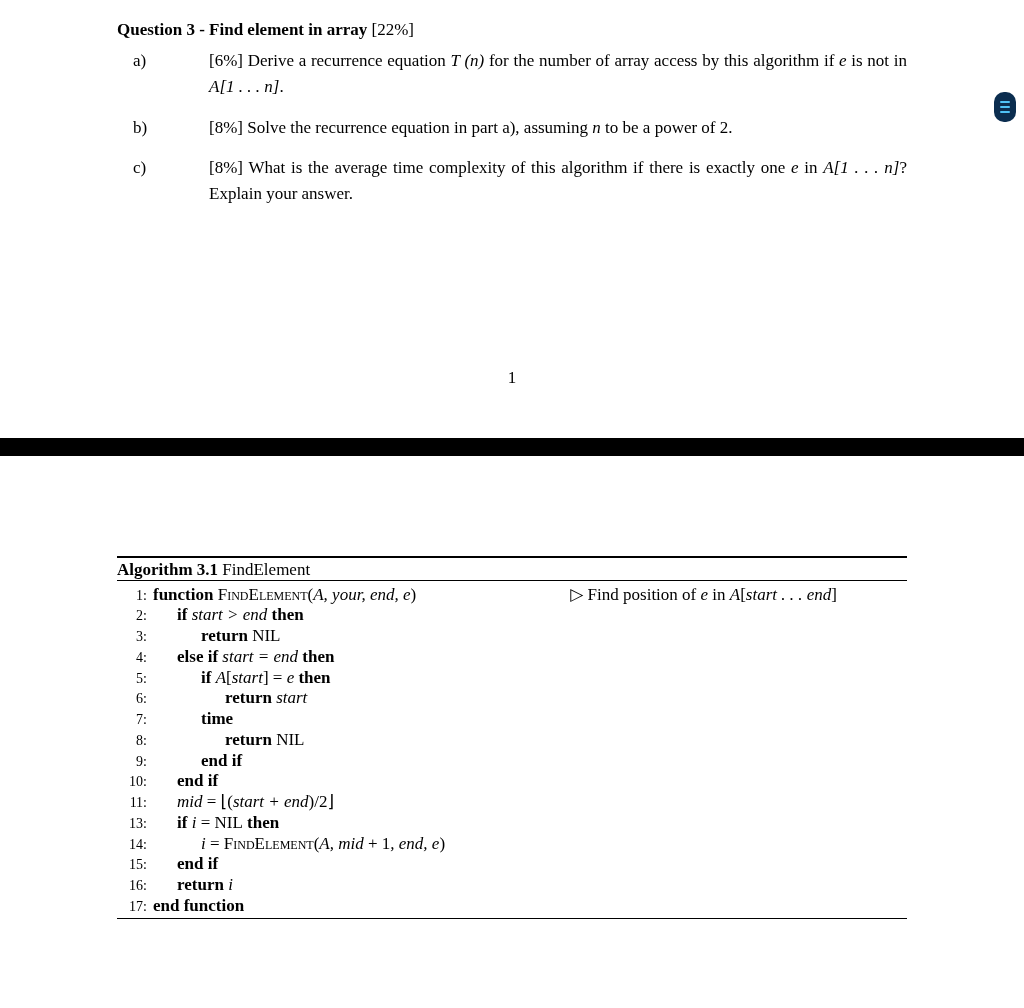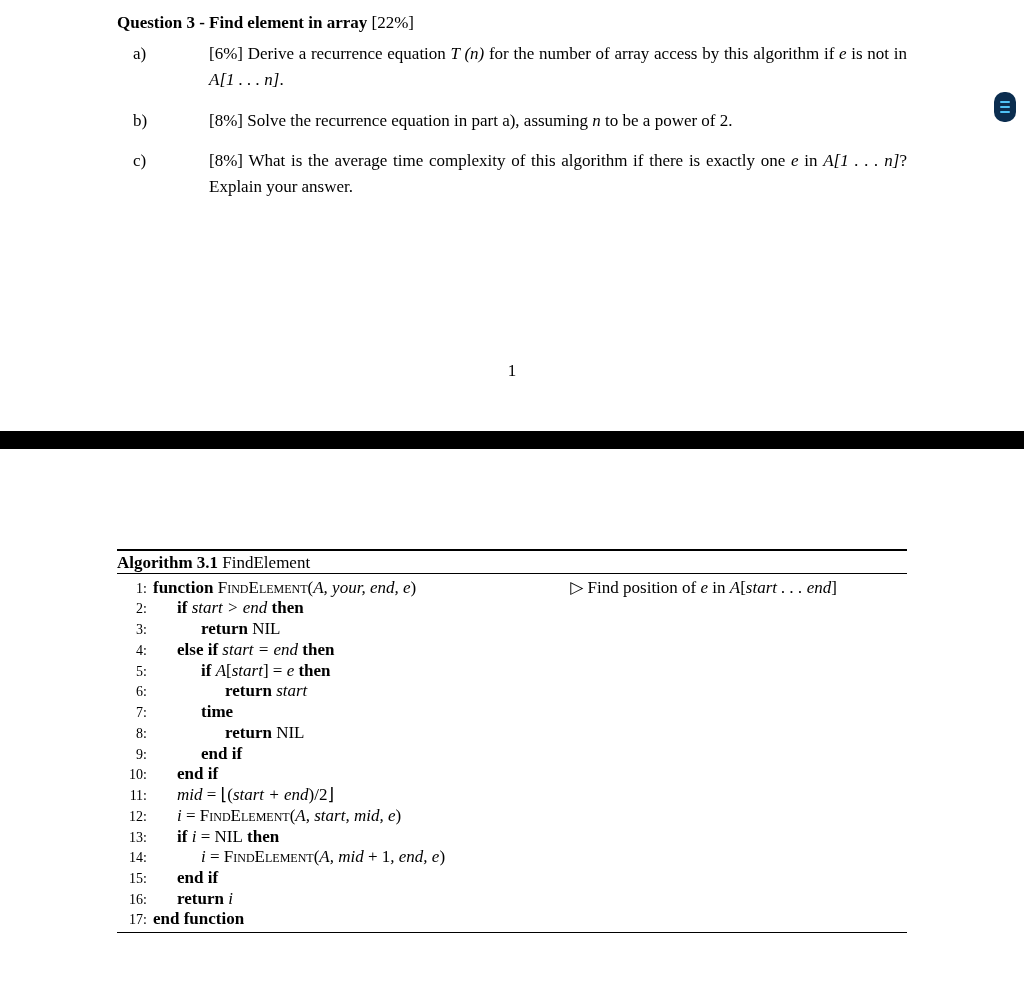--- a/index.html
+++ b/index.html
@@ -6,21 +6,21 @@
     margin: 0;
     padding: 0;
     background: #fff;
     font-family: "Times New Roman", Times, serif;
     font-size: 17px;
     color: #000;
   }
   .page {
     width: 790px;
     margin: 0 auto;
-    padding: 13px 0 10px 0;
+    padding: 20px 0 10px 0;
     box-sizing: border-box;
   }
   .qhead {
     margin-bottom: 8px;
   }
   .qhead .bold { font-weight: bold; }
   .intro {
     margin-left: 30px;
     margin-bottom: 14px;
     line-height: 1.5;
@@ -165,21 +165,20 @@
       <div class="algline"><div class="lnum">2:</div><div class="code" style="padding-left: 24px;"><span class="b">if </span><span class="it">start &gt; end</span><span class="b"> then</span></div></div>
       <div class="algline"><div class="lnum">3:</div><div class="code" style="padding-left: 48px;"><span class="b">return </span>NIL</div></div>
       <div class="algline"><div class="lnum">4:</div><div class="code" style="padding-left: 24px;"><span class="b">else if </span><span class="it">start = end</span><span class="b"> then</span></div></div>
       <div class="algline"><div class="lnum">5:</div><div class="code" style="padding-left: 48px;"><span class="b">if </span><span class="it">A</span>[<span class="it">start</span>] = <span class="it">e</span><span class="b"> then</span></div></div>
       <div class="algline"><div class="lnum">6:</div><div class="code" style="padding-left: 72px;"><span class="b">return </span><span class="it">start</span></div></div>
       <div class="algline"><div class="lnum">7:</div><div class="code" style="padding-left: 48px;"><span class="b">time</span></div></div>
       <div class="algline"><div class="lnum">8:</div><div class="code" style="padding-left: 72px;"><span class="b">return </span>NIL</div></div>
       <div class="algline"><div class="lnum">9:</div><div class="code" style="padding-left: 48px;"><span class="b">end if</span></div></div>
       <div class="algline"><div class="lnum">10:</div><div class="code" style="padding-left: 24px;"><span class="b">end if</span></div></div>
       <div class="algline"><div class="lnum">11:</div><div class="code" style="padding-left: 24px;"><span class="it">mid</span> = ⌊(<span class="it">start + end</span>)/2⌋</div></div>
-      <div class="algline"><div class="lnum">12:</div><div class="code" style="padding-left: 24px;"><span class="it">i</span> = <span class="sc">FindElement</span>(<span class="it">A, start, mid, e</span>)</div></div>
       <div class="algline"><div class="lnum">13:</div><div class="code" style="padding-left: 24px;"><span class="b">if </span><span class="it">i</span> = NIL<span class="b"> then</span></div></div>
       <div class="algline"><div class="lnum">14:</div><div class="code" style="padding-left: 48px;"><span class="it">i</span> = <span class="sc">FindElement</span>(<span class="it">A, mid</span> + 1<span class="it">, end, e</span>)</div></div>
       <div class="algline"><div class="lnum">15:</div><div class="code" style="padding-left: 24px;"><span class="b">end if</span></div></div>
       <div class="algline"><div class="lnum">16:</div><div class="code" style="padding-left: 24px;"><span class="b">return </span><span class="it">i</span></div></div>
       <div class="algline"><div class="lnum">17:</div><div class="code" style="padding-left: 0px;"><span class="b">end function</span></div></div>
     </div>
 </div>
 
 <div class="fab">
   <span></span>

